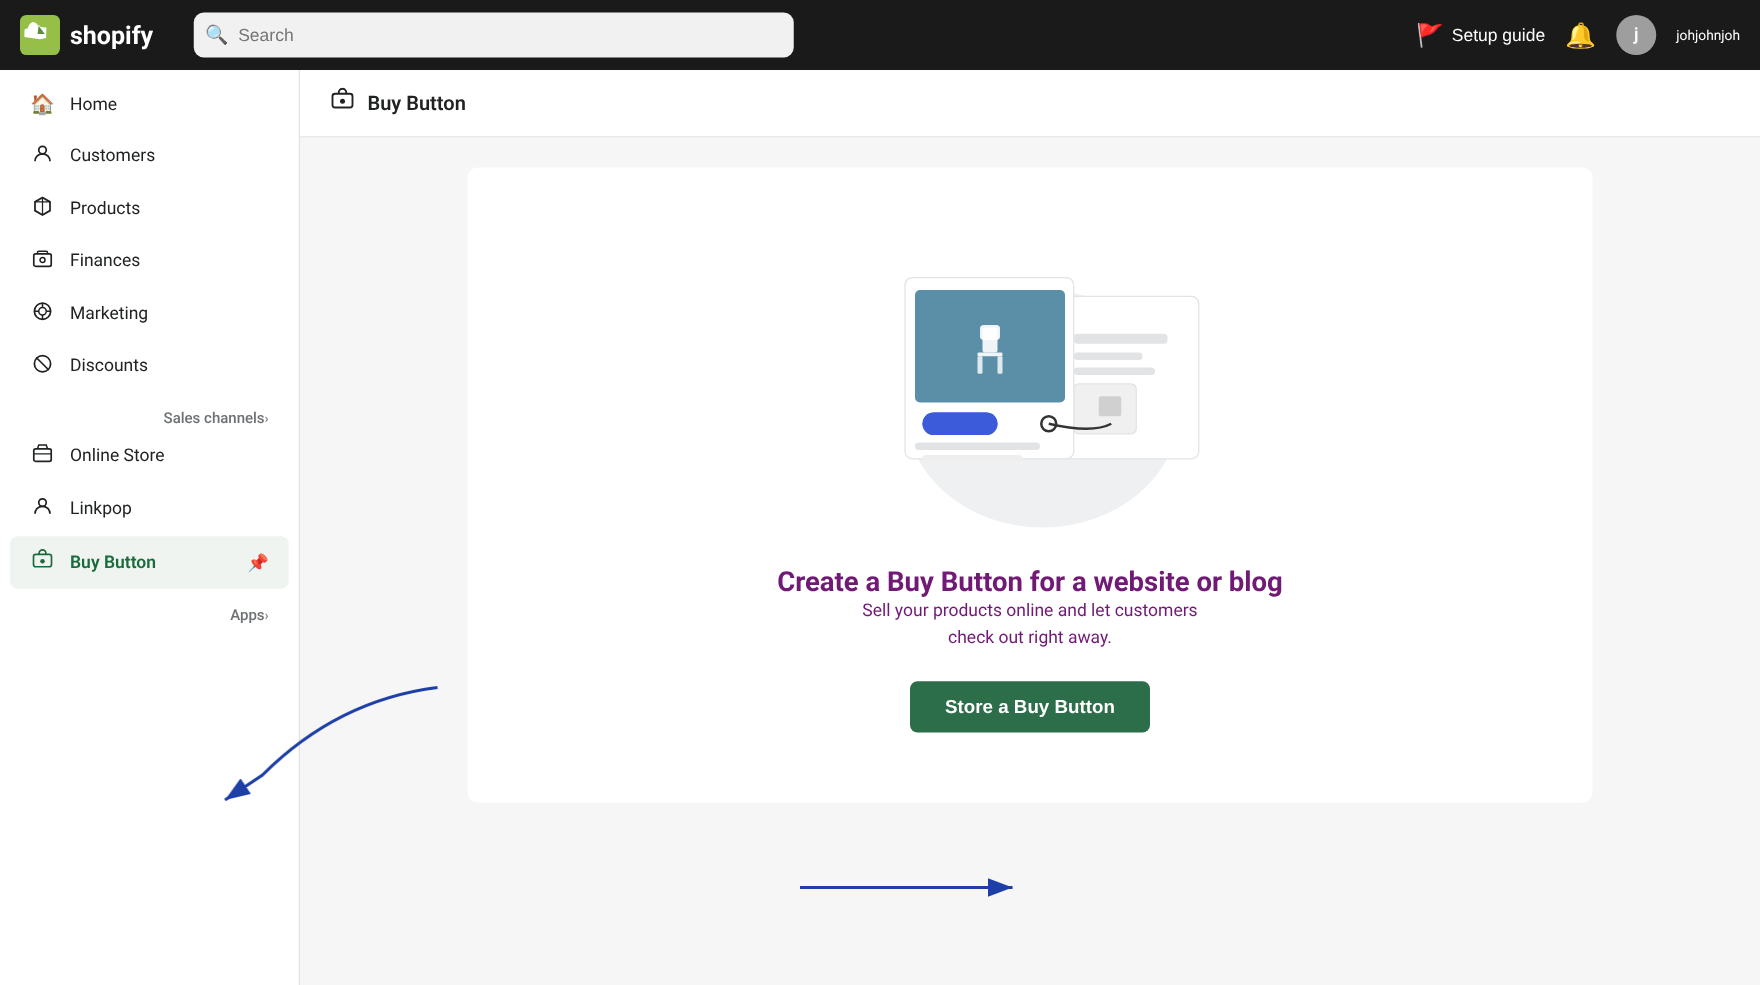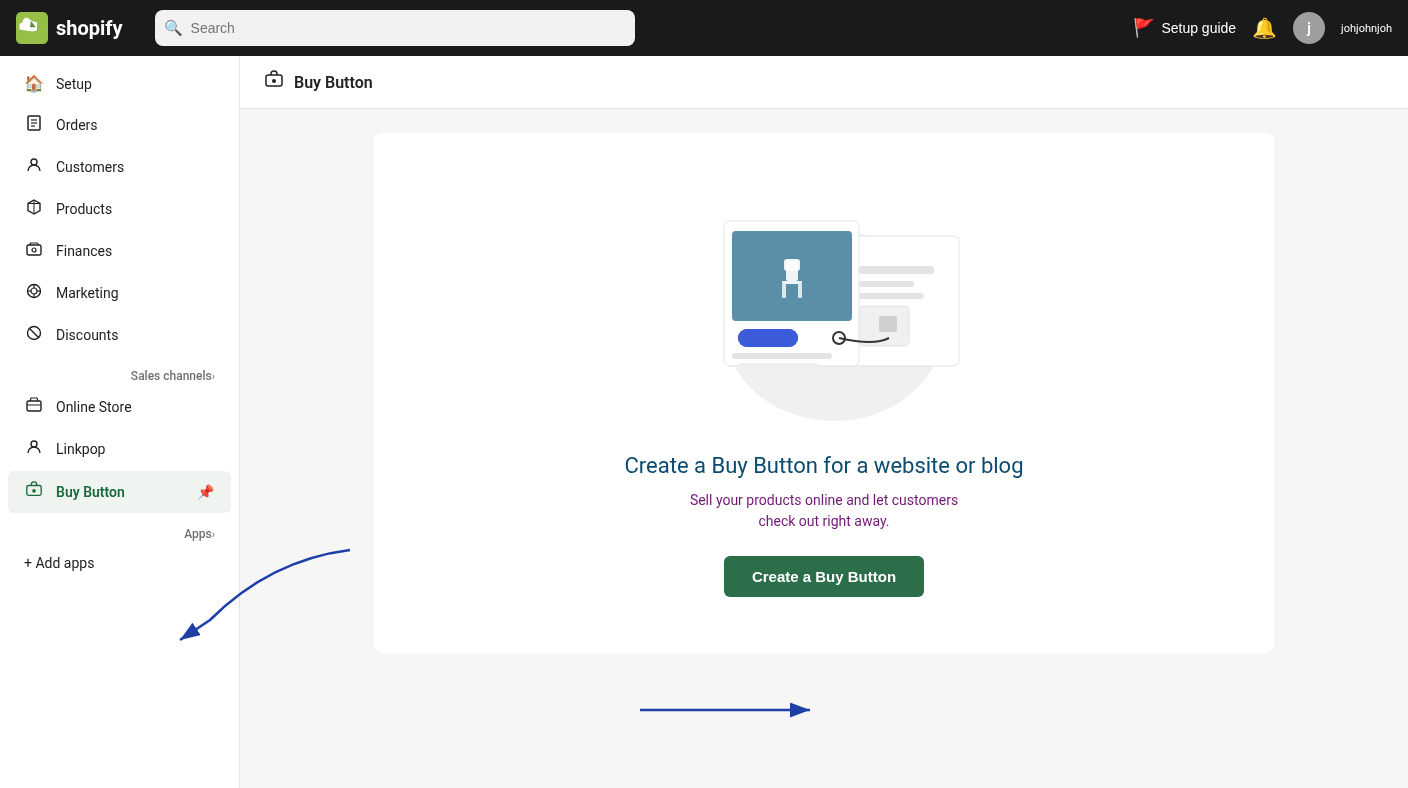--- a/index.html
+++ b/index.html
@@ -192,23 +192,22 @@
     
     .illustration {
       width: 320px;
       height: 240px;
       position: relative;
       margin-bottom: 32px;
     }
 
     .card-title {
       font-size: 22px;
-      font-weight: 400;
-      color: #0c4a6e;
-      margin-bottom: 12px;
+      font-weight: 700;
+      color: #701a75;
     }
     .card-subtitle {
       font-size: 14px;
       color: #701a75;
       max-width: 280px;
       line-height: 1.5;
       margin-bottom: 24px;
     }
     .create-btn {
       background: #2c6e49;
@@ -258,32 +257,21 @@
     <span class="user-name">johjohnjoh</span>
   </div>
 </nav>
 
 <div class="layout">
 
   <aside class="sidebar">
 
     <a class="sidebar-item">
       <span class="item-icon">🏠</span>
-      <span>Setup</span>
-    </a>
-    <a class="sidebar-item">
-      <span class="item-icon">
-        <svg width="16" height="16" viewBox="0 0 16 16" fill="none">
-            <rect x="2" y="1" width="12" height="14" rx="1" stroke="#202223" stroke-width="1.5"></rect>
-            <line x1="5" y1="5" x2="11" y2="5" stroke="#202223" stroke-width="1.2"></line>
-            <line x1="5" y1="8" x2="11" y2="8" stroke="#202223" stroke-width="1.2"></line>
-            <line x1="5" y1="11" x2="9" y2="11" stroke="#202223" stroke-width="1.2"></line>
-          </svg>
-      </span>
-      <span>Orders</span>
+      <span>Home</span>
     </a>
     <a class="sidebar-item">
       <span class="item-icon">
         <svg width="16" height="16" viewBox="0 0 16 16" fill="none">
             <circle cx="8" cy="5" r="3" stroke="#202223" stroke-width="1.4"></circle>
             <path d="M2 14c0-3.3 2.7-6 6-6s6 2.7 6 6" stroke="#202223" stroke-width="1.4"></path>
           </svg>
       </span>
       <span>Customers</span>
     </a>
@@ -363,23 +351,20 @@
           </svg>
       </span>
       <span>Buy Button</span>
       <span class="pin-icon">📌</span>
     </a>
 
     <div class="sidebar-section">
       <span>Apps</span>
       <span class="chevron">›</span>
     </div>
-    <a class="sidebar-item">
-      <span>+ Add apps</span>
-    </a>
   </aside>
 
   <main class="main-content">
 
     <div class="page-header">
       <span class="header-icon">
         <svg width="20" height="20" viewBox="0 0 20 20" fill="none">
             <rect x="2" y="5" width="16" height="11" rx="2" stroke="#202223" stroke-width="1.5"></rect>
             <path d="M7 5V4a3 3 0 016 0v1" stroke="#202223" stroke-width="1.5"></path>
             <circle cx="10" cy="11" r="2" fill="#202223"></circle>
@@ -442,19 +427,19 @@
             <marker id="arrowhead-right" markerWidth="8" markerHeight="6" refX="8" refY="3" orient="auto">
               <polygon points="0 0, 8 3, 0 6" fill="#1e40a6"></polygon>
             </marker>
           </defs>
           <path d="M20 50 L190 50" stroke="#1e40a6" stroke-width="2.5" fill="none" marker-end="url(#arrowhead-right)"></path>
         </svg>
 
         <h2 class="card-title">Create a Buy Button for a website or blog</h2>
         <p class="card-subtitle">Sell your products online and let customers check out right away.</p>
         <button class="create-btn">
-          <span>Create a Buy Button</span>
+          <span>Store a Buy Button</span>
         </button>
       </div>
     </div>
 
   </main>
 </div>
 
 </body></html>

